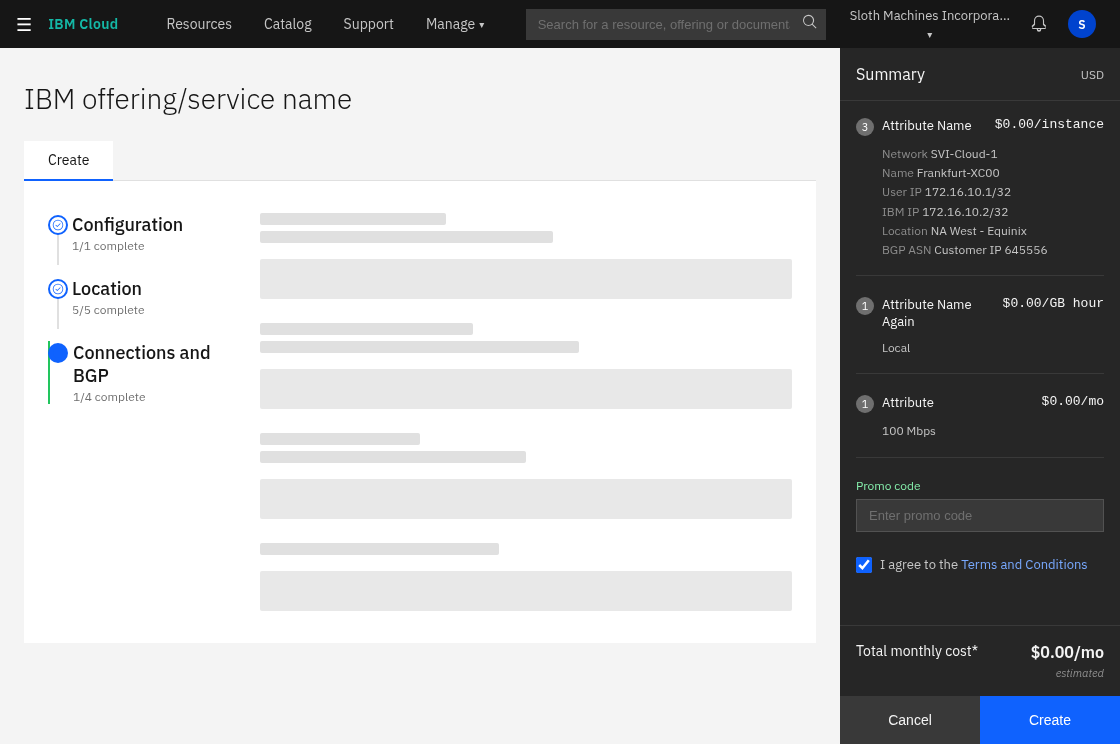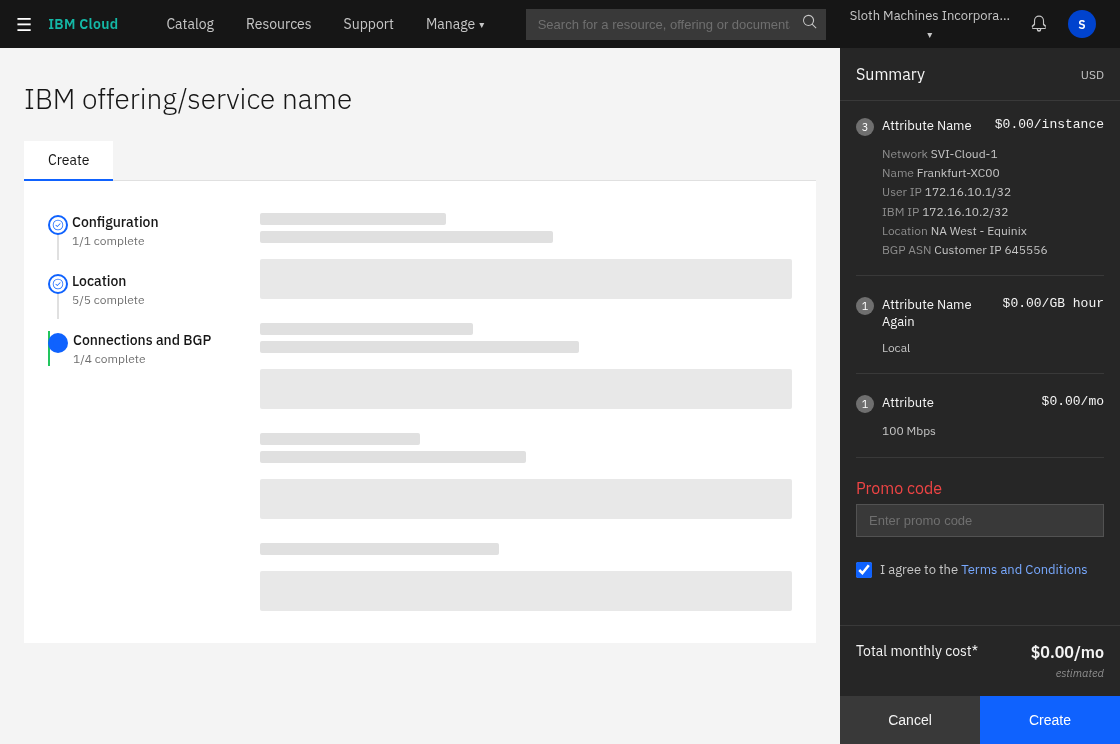--- a/index.html
+++ b/index.html
@@ -193,21 +193,21 @@
     .step-indicator.complete {
       background: #fff;
       border: 2px solid #0f62fe;
       color: #0f62fe;
     }
     .step-indicator.active {
       background: #0f62fe;
       color: #fff;
     }
     .step-label {
-      font-size: 14px;
+      font-size: 18px;
       font-weight: 500;
       color: #161616;
       margin-bottom: 2px;
     }
     .step-sublabel {
       font-size: 12px;
       color: #6f6f6f;
     }
 
     
@@ -305,22 +305,22 @@
       padding-left: 26px;
       font-size: 12px;
       color: #c6c6c6;
       line-height: 1.6;
     }
     .summary-detail-row { display: flex; }
     .detail-key { color: #8d8d8d; }
 
     .promo-section { margin-bottom: 16px; }
     .promo-label {
-      font-size: 16px;
-      color: #ef4444;
+      font-size: 12px;
+      color: #86efac;
       margin-bottom: 6px;
     }
     .promo-input {
       width: 100%;
       background: #393939;
       border: 1px solid #525252;
       color: #f4f4f4;
       padding: 8px 12px;
       font-size: 13px;
       outline: none;
@@ -398,22 +398,22 @@
       cursor: pointer;
     }
   </style>
 </head>
 <body>
 
 <nav class="navbar">
   <span class="navbar-hamburger">☰</span>
   <span class="navbar-brand">IBM Cloud</span>
   <div class="navbar-nav">
+    <span class="navbar-nav-item">Resources</span>
     <span class="navbar-nav-item">Catalog</span>
-    <span class="navbar-nav-item">Resources</span>
     <span class="navbar-nav-item">Support</span>
     <span class="navbar-nav-item has-arrow">
       <span>Manage</span>
       <span style="font-size:10px;">▾</span>
     </span>
   </div>
   <div class="search-bar">
     <input type="text" placeholder="Search for a resource, offering or documentation" style="">
     <span class="search-icon-wrap">
       <svg width="16" height="16" viewBox="0 0 32 32" fill="currentColor">

